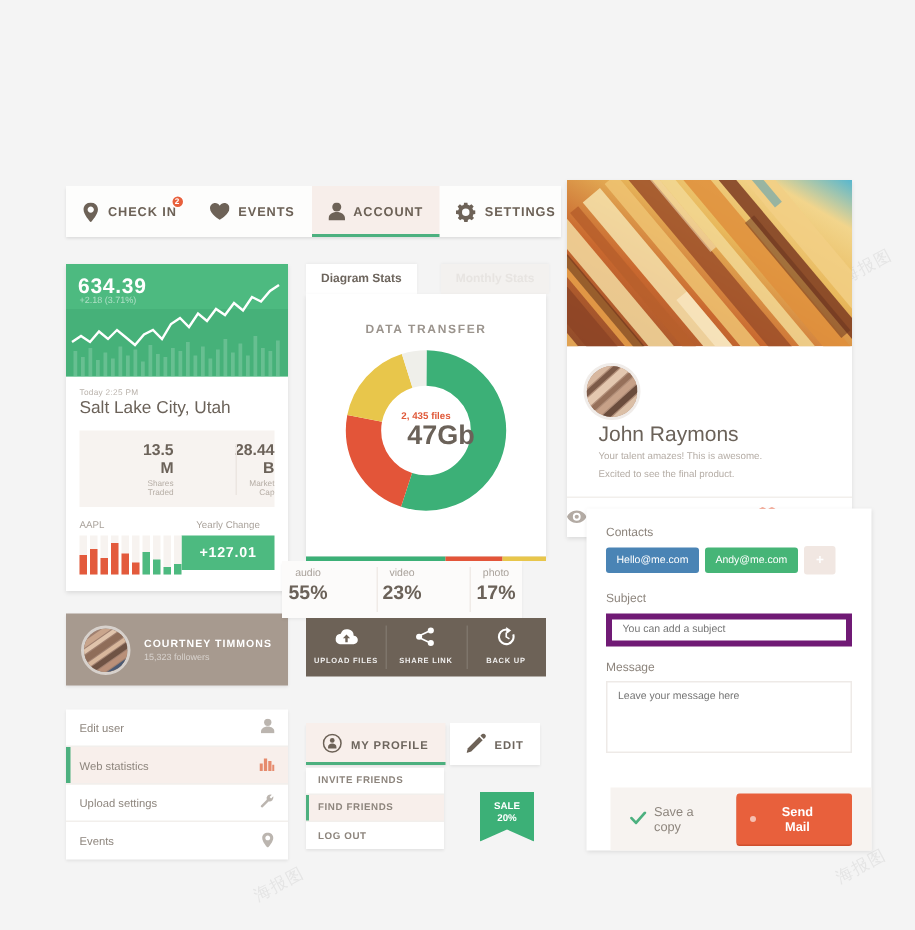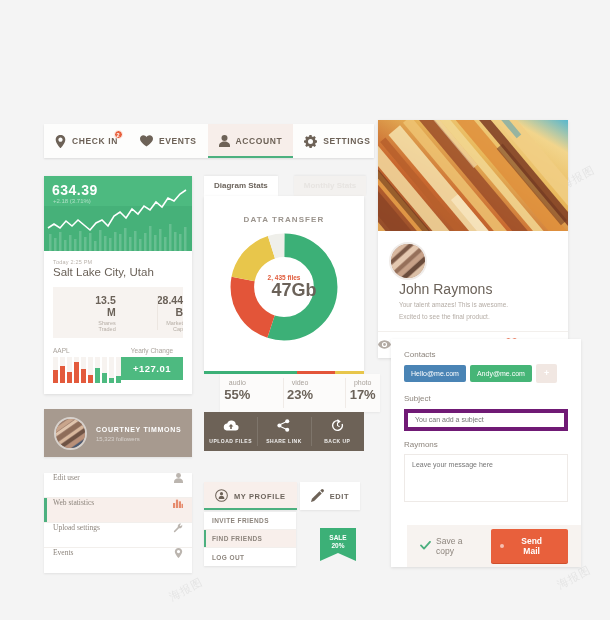--- a/index.html
+++ b/index.html
@@ -151,27 +151,26 @@
 
   
   .menu {
     position: absolute; left: 44px; top: 473px;
     width: 148px;
     background: #fff;
     box-shadow: 0 1px 2px rgba(0,0,0,0.08);
   }
   .menu-item {
     height: 25px;
-    display: flex; align-items: flex-start;
+    display: flex; align-items: center;
     padding: 0 9px;
     font-size: 7.5px; color: #8d857d;
     border-bottom: 1px solid #f2efec;
     position: relative;
     cursor: pointer;
-    font-family: Liberation Serif, serif;
   }
   .menu-item:last-child { border-bottom: none; }
   .menu-item.active { background: #f8efeb; }
   .menu-item.active:before {
     content: ""; position: absolute; left: 0; top: 0; bottom: 0;
     width: 2.5px; background: #4cb07f;
   }
   .menu-item .mlbl { flex: 1; }
   .menu-item .micon { opacity: .75; }
 
@@ -205,21 +204,21 @@
     transform: translate(-50%,-50%);
     text-align: center;
   }
   .donut-files { font-size: 6.5px; color: #e05a3a; font-weight: bold; }
   .donut-gb { font-size: 18px; color: #6b6259; font-weight: bold; line-height: 19px; margin-left: 20px; }
 
   .pct-bar { position: absolute; left: 204px; top: 371px; width: 160px; display: flex; }
   .pct-bar span { height: 2.5px; display: block; }
 
   .pct-row {
-    position: absolute; left: 220px; top: 374px;
+    position: absolute; left: 188px; top: 374px;
     width: 160px; height: 38px;
     background: #fcfbfa; display: flex;
     box-shadow: 0 1px 2px rgba(0,0,0,0.06);
     gap: 28px;
   }
   .pct-cell { flex: 1; text-align: center; padding-top: 5px; position: relative; }
   .pct-cell + .pct-cell:before {
     content: ""; position: absolute; left: 0; top: 4px; bottom: 4px;
     width: 1px; background: #f0ebe7;
   }
@@ -820,21 +819,21 @@
         <div class="chip blue">Hello@me.com</div>
         <div class="chip green">Andy@me.com</div>
         <div class="chip add">+</div>
       </div>
 
       <div class="f-label">Subject</div>
       <input class="f-input" type="text" placeholder="You can add a subject" style="">
 
       <div class="f-gap"></div>
 
-      <div class="f-label">Raymons</div>
+      <div class="f-label">Message</div>
       <textarea class="f-area" placeholder="Leave your message here" style=""></textarea>
     </div>
 
     <div class="form-foot">
       <div class="save-copy">
         <span>
           <svg width="11" height="9" viewBox="0 0 11 9">
               <path d="M1 4.4 4 7.6 10 .8" stroke="#4cb07f" stroke-width="1.8" fill="none" stroke-linecap="round" stroke-linejoin="round"></path>
             </svg>
         </span>

